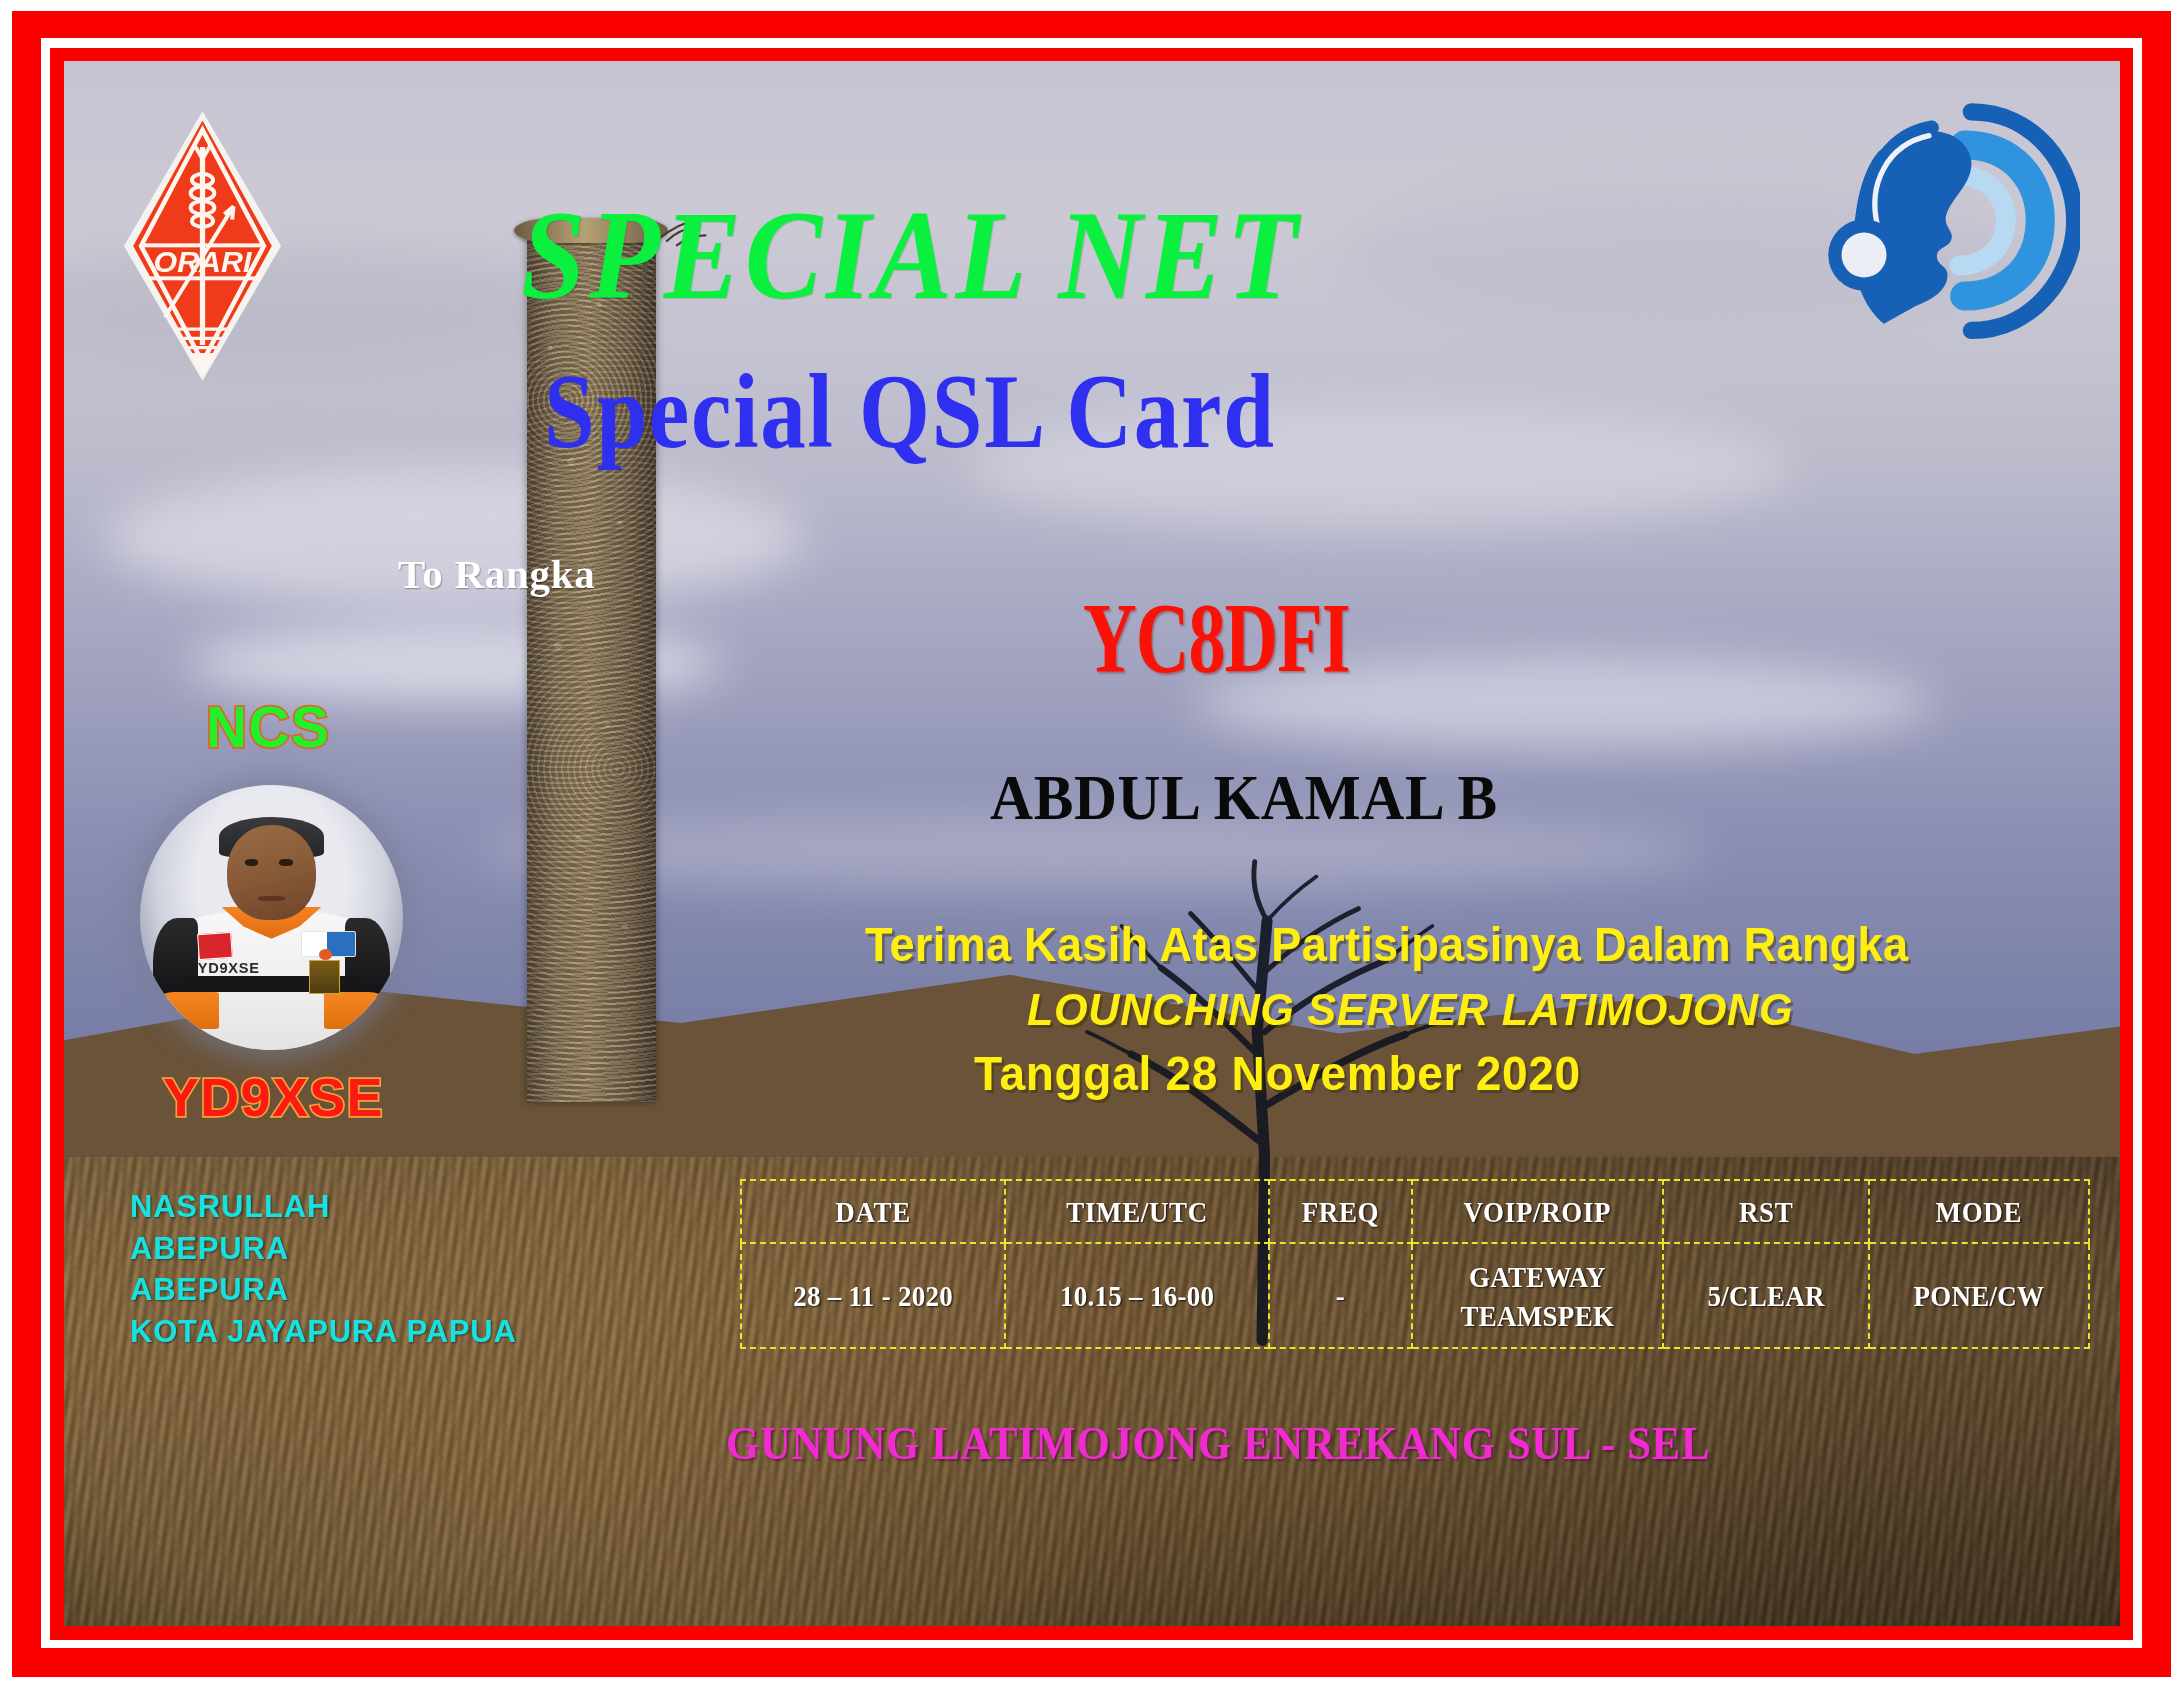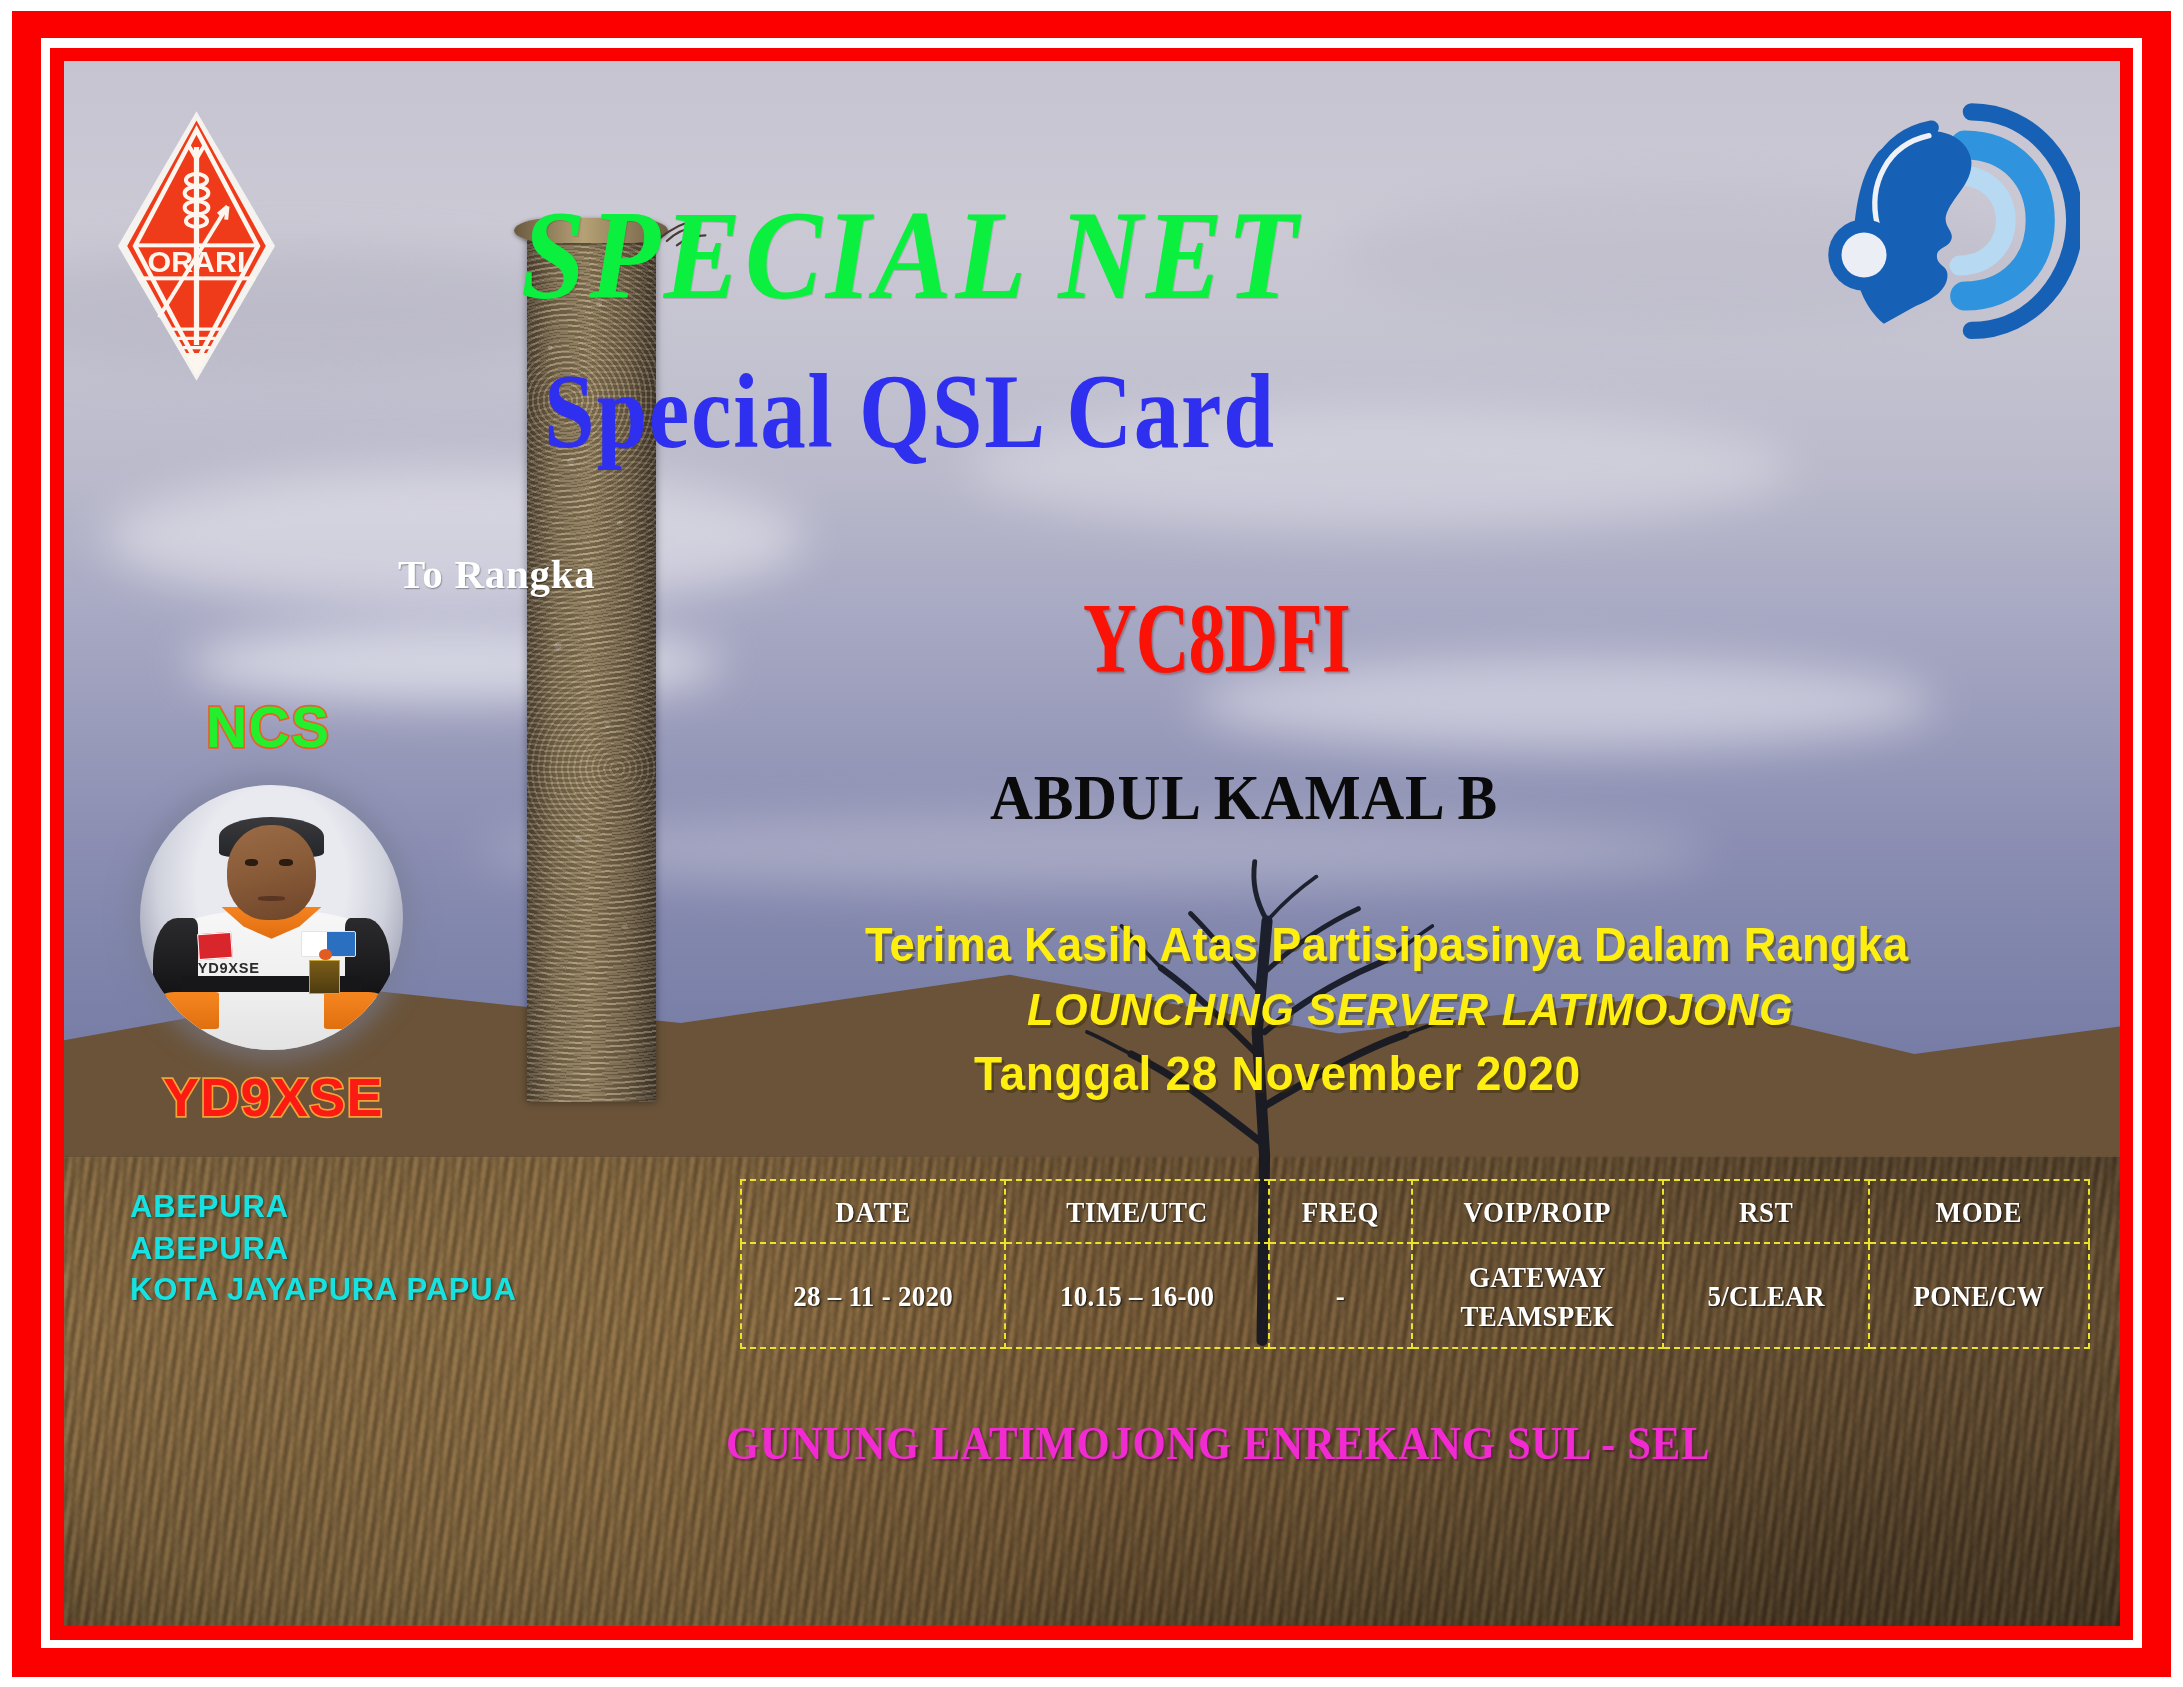--- a/index.html
+++ b/index.html
@@ -133,22 +133,22 @@
   
   .tree{
     position:absolute;left:49.5%;top:48%;
     width:18%;height:36%;
     opacity:.92;
   }
   .tree svg{display:block;width:100%;height:100%;}
 
   
   .orari{
-    position:absolute;left:50px;top:46px;
-    width:165px;height:278px;
+    position:absolute;left:56px;top:46px;
+    width:165px;height:278px;font-style:italic;
   }
   .orari svg{display:block;width:100%;height:100%;}
 
   
   .hplogo{
     position:absolute;right:40px;top:26.5px;
     width:265px;height:265px;
   }
   .hplogo svg{display:block;width:100%;height:100%;}
 
@@ -519,20 +519,21 @@
       <div class="head"></div>
       <div class="eyeL"></div>
       <div class="eyeR"></div>
       <div class="mouth"></div>
       <div class="tagtxt">YD9XSE</div>
     </div>
 
     <div class="t leftcall">YD9XSE</div>
 
     <div class="addr">
+      <div>NASRULLAH</div>
       <div>ABEPURA</div>
       <div>ABEPURA</div>
       <div>KOTA JAYAPURA PAPUA</div>
     </div>
 
     <table class="logtable">
       <colgroup>
         <col class="col-date">
           <col class="col-time">
           <col class="col-freq">

